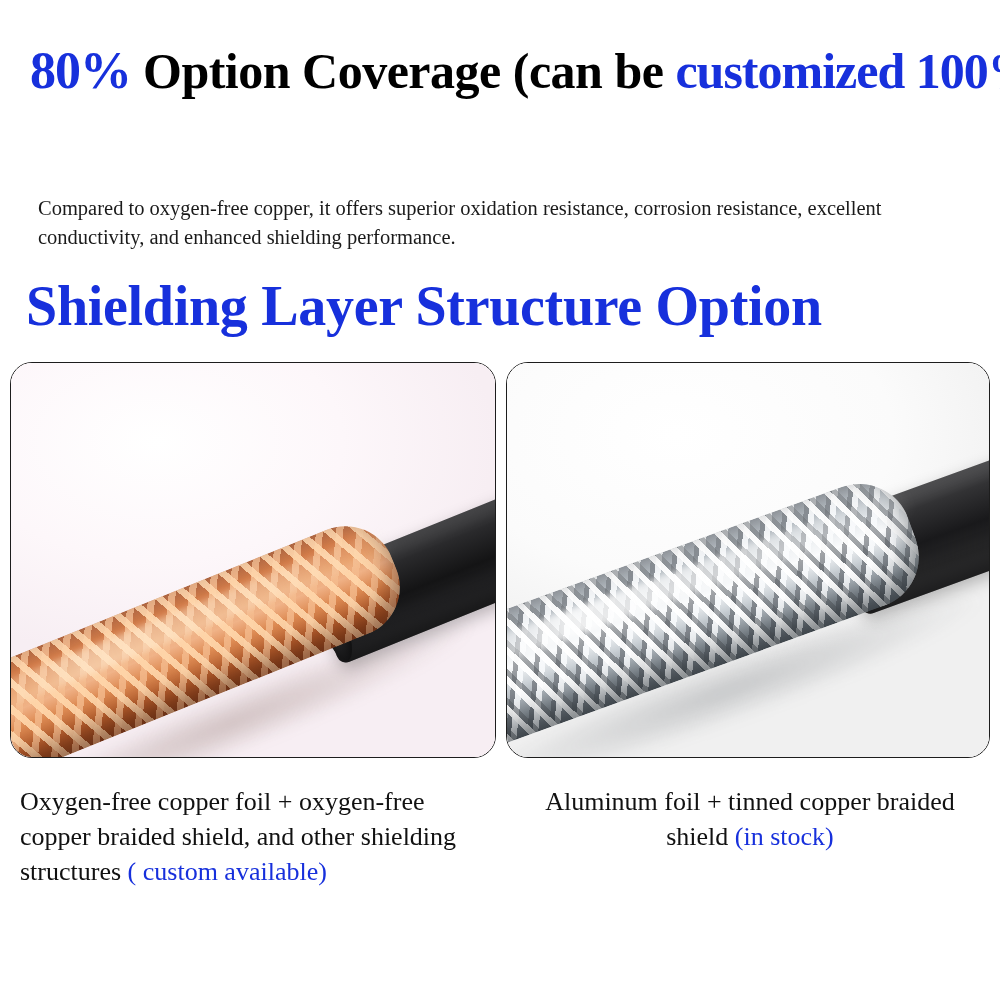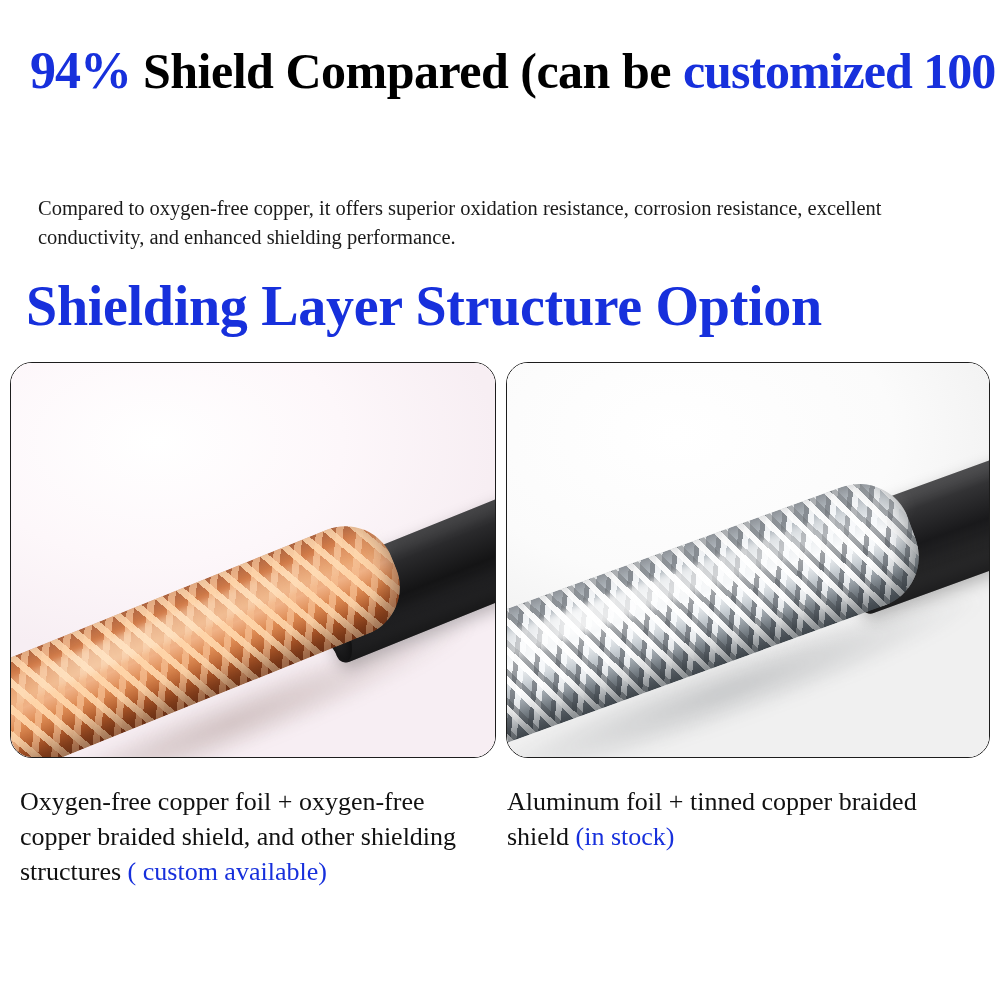--- a/index.html
+++ b/index.html
@@ -215,29 +215,29 @@
 
   
   .caption {
     position: absolute;
     font-size: 26px;
     line-height: 35px;
     color: #111111;
   }
   .caption .hl { color: #1730DC; }
   .caption.left  { left: 20px;  top: 784px; width: 470px; text-align: left; }
-  .caption.right { left: 507px; top: 784px; width: 460px; text-align: left; }
+  .caption.right { left: 520px; top: 784px; width: 460px; text-align: center; }
 </style>
 </head>
 <body>
 
 <div id="page">
 
   <div class="headline">
-    <span class="pct80">94%</span><span> Shield Compared (can be </span><span class="custom"><span class="ul">customized</span><span> 100%</span></span>
+    <span class="pct80">80%</span><span> Option Coverage (can be </span><span class="custom"><span class="ul">customized</span><span> 100%</span></span>
   </div>
 
 
   <div class="para">Compared to oxygen-free copper, it offers superior oxidation resistance, corrosion resistance, excellent conductivity, and enhanced shielding performance.</div>
 
   <div class="section-title">Shielding Layer Structure Option</div>
 
   <div class="frame left">
     <div class="photo">
       <div class="bg-left"></div>

